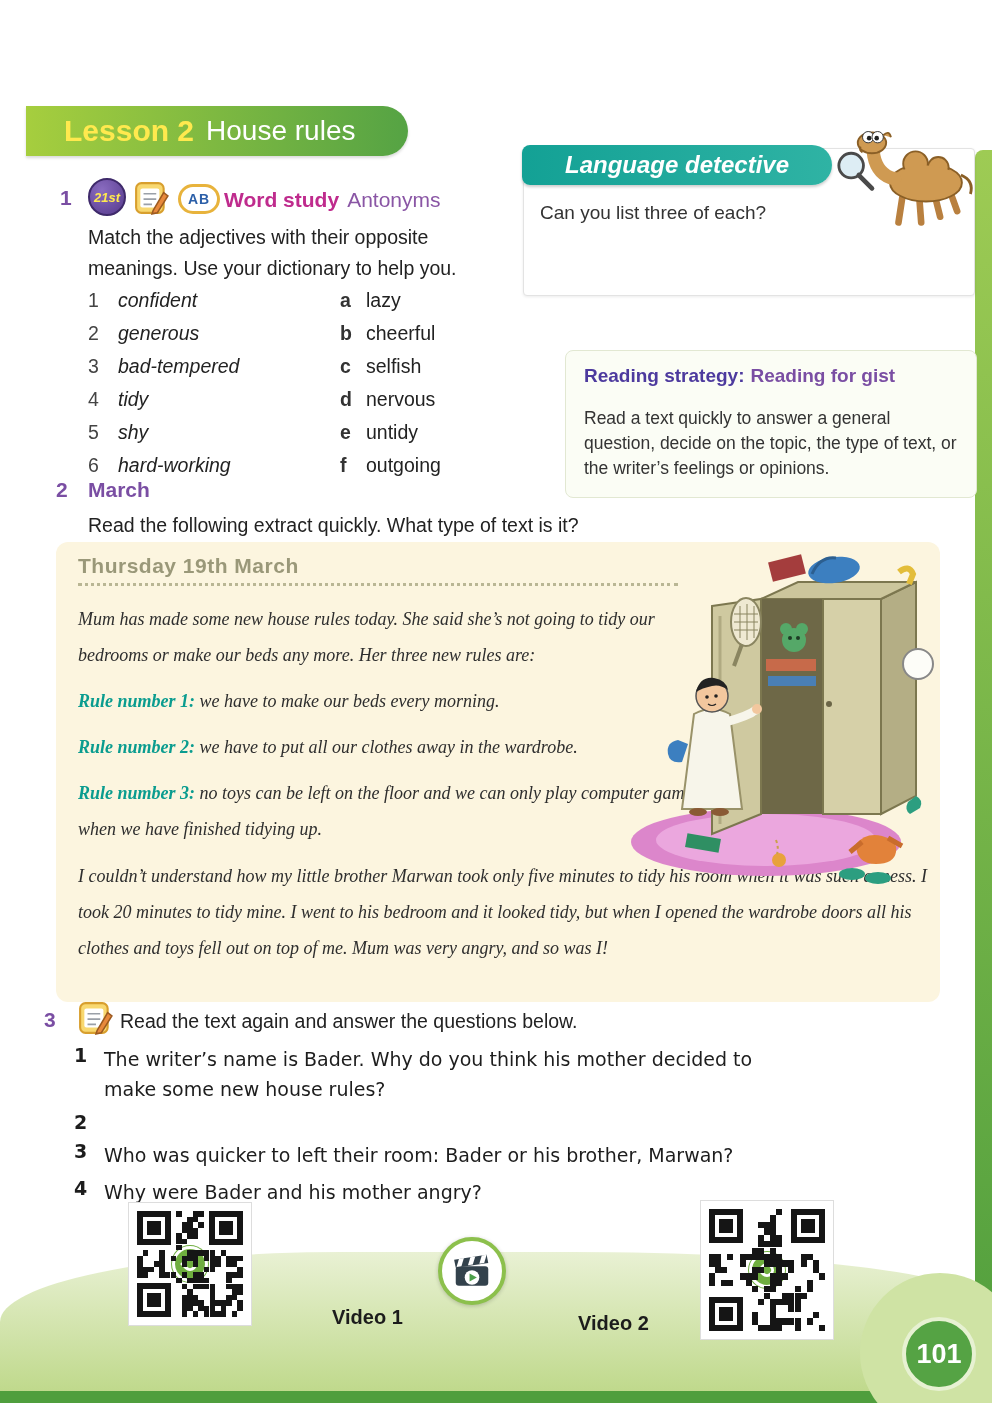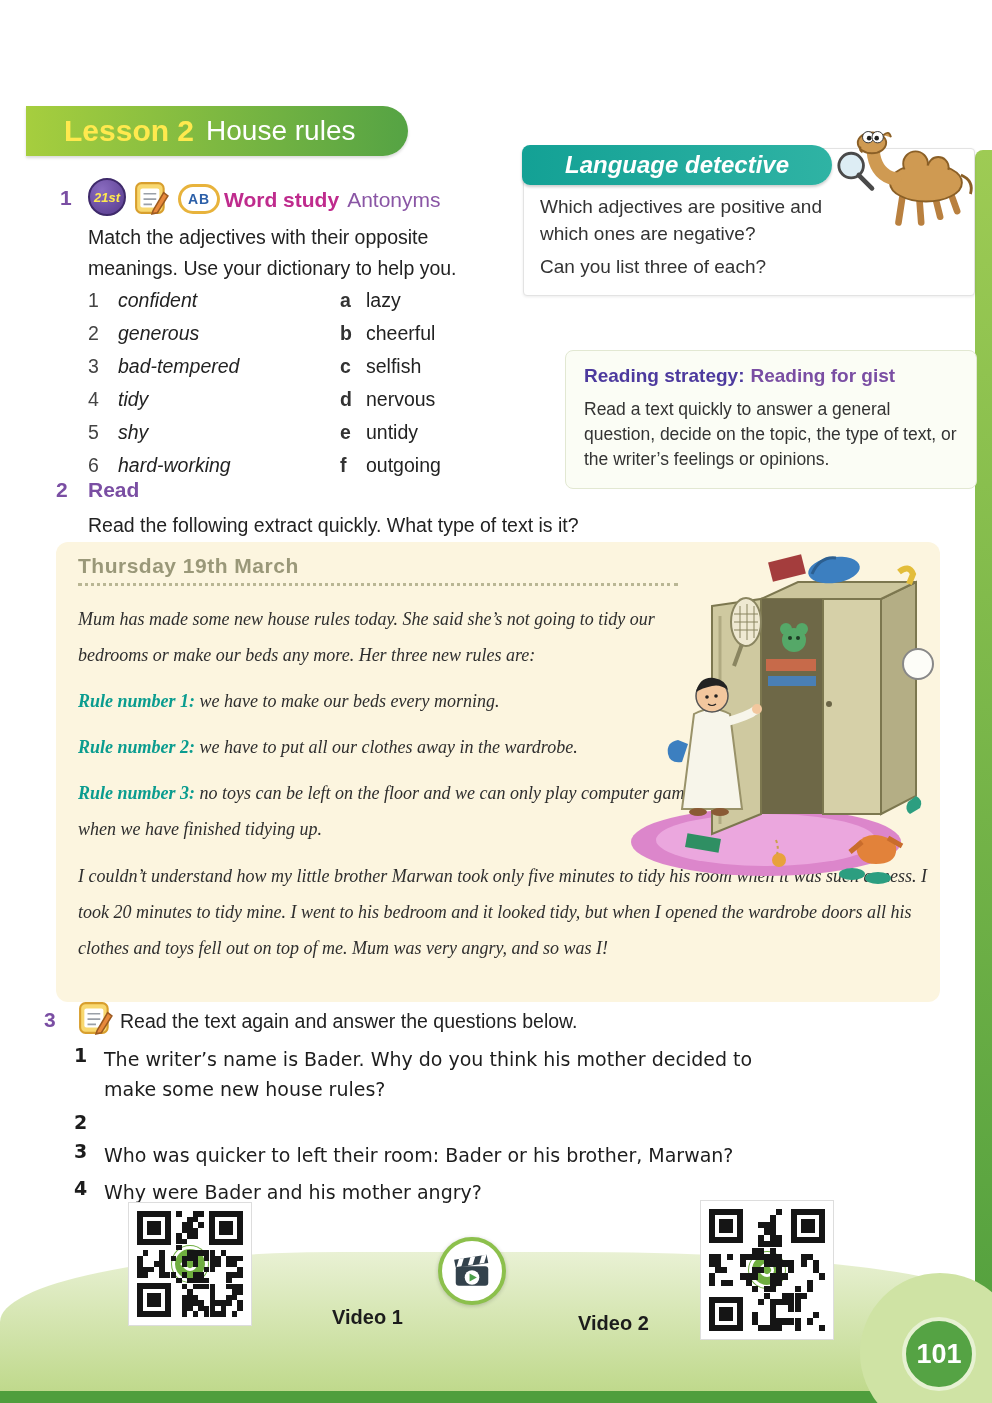--- a/index.html
+++ b/index.html
@@ -70,21 +70,21 @@
   .m-letter{width:26px;font-weight:bold;color:#333;}
 
   
   .strategy{
     left:565px;top:350px;width:412px;box-sizing:border-box;
     background:#fbfdf5;border:1px solid #e2e8d2;border-radius:8px;
     padding:14px 18px 16px 18px;
   }
   .strat-label{color:#4d3a9e;font-weight:bold;font-size:19px;}
   .strat-title{color:#7a4ea3;font-weight:bold;font-size:19px;margin-left:6px;}
-  .strat-body{font-size:17.5px;line-height:25px;color:#333;margin-top:10px;}
+  .strat-body{font-size:17.5px;line-height:25px;color:#333;margin-top:19px;}
 
   
   .diary{
     left:56px;top:542px;width:884px;height:460px;
     background:#fcf5df;border-radius:12px;box-sizing:border-box;
     padding:12px 20px 0 22px;
   }
   .diary-date{color:#9a9879;font-weight:bold;font-size:21px;letter-spacing:.5px;}
   .diary-dots{width:600px;border-bottom:3px dotted #b9b694;margin-top:5px;}
   .hand{font-family:Liberation Serif, serif;font-style:italic;font-size:18px;line-height:36px;color:#2e2e2e;}
@@ -179,21 +179,20 @@
       <path d="M50,12 q6,-6 8,2" fill="#cf9a52" stroke="#8a5f26" stroke-width="2"></path>
       <circle cx="34" cy="14" r="6" fill="#fff" stroke="#333"></circle>
       <circle cx="44" cy="14" r="6" fill="#fff" stroke="#333"></circle>
       <circle cx="35" cy="15" r="2.4" fill="#222"></circle>
       <circle cx="43" cy="15" r="2.4" fill="#222"></circle>
       <path d="M26,24 q-2,4 2,6" stroke="#8a5f26" stroke-width="2" fill="none"></path>
       <circle cx="16" cy="44" r="13" fill="#cfe6ef" fill-opacity="0.7" stroke="#4a4a4a" stroke-width="3"></circle>
       <line x1="24" y1="54" x2="38" y2="68" stroke="#4a4a4a" stroke-width="5" stroke-linecap="round"></line>
     </svg>
   </div>
-  <p class="ld-text">Which adjectives are positive and which ones are negative?</p>
   <p class="ld-text2">Can you list three of each?</p>
 </div>
 
 <span class="abs act-num" style="left:60px;top:186px;">1</span>
 <div class="abs badge-21">
   <span>21st</span>
 </div>
 <div class="abs" style="left:134px;top:180px;">
   <svg class="icon-note" viewBox="0 0 34 34">
     <rect x="2" y="3" width="26" height="28" rx="5" fill="#f8d870" stroke="#d89f2e" stroke-width="2"></rect>
@@ -251,21 +250,21 @@
 </div>
 
 <div class="abs strategy">
   <div>
     <span class="strat-label">Reading strategy:</span><span class="strat-title">Reading for gist</span>
   </div>
   <div class="strat-body">Read a text quickly to answer a general question, decide on the topic, the type of text, or the writer’s feelings or opinions.</div>
 </div>
 
 <span class="abs act-num" style="left:56px;top:478px;">2</span>
-<span class="abs act-num" style="left:88px;top:478px;">Read</span>
+<span class="abs act-num" style="left:88px;top:478px;">March</span>
 <div class="abs instr" style="left:88px;top:510px;width:620px;">Read the following extract quickly. What type of text is it?</div>
 
 <div class="abs diary">
   <div class="diary-date">Thursday 19th March</div>
   <div class="diary-dots"></div>
   <p class="hand d-para1">Mum has made some new house rules today. She said she’s not going to tidy our bedrooms or make our beds any more. Her three new rules are:</p>
   <p class="hand d-rule"><span class="rule-label">Rule number 1:</span><span> we have to make our beds every morning.</span></p>
   <p class="hand d-rule"><span class="rule-label">Rule number 2:</span><span> we have to put all our clothes away in the wardrobe.</span></p>
   <p class="hand d-rule d-rule3"><span class="rule-label">Rule number 3:</span><span> no toys can be left on the floor and we can only play computer games when we have finished tidying up.</span></p>
   <p class="hand d-para2">I couldn’t understand how my little brother Marwan took only five minutes to tidy his room when it was such a mess. I took 20 minutes to tidy mine. I went to his bedroom and it looked tidy, but when I opened the wardrobe doors all his clothes and toys fell out on top of me. Mum was very angry, and so was I!</p>

